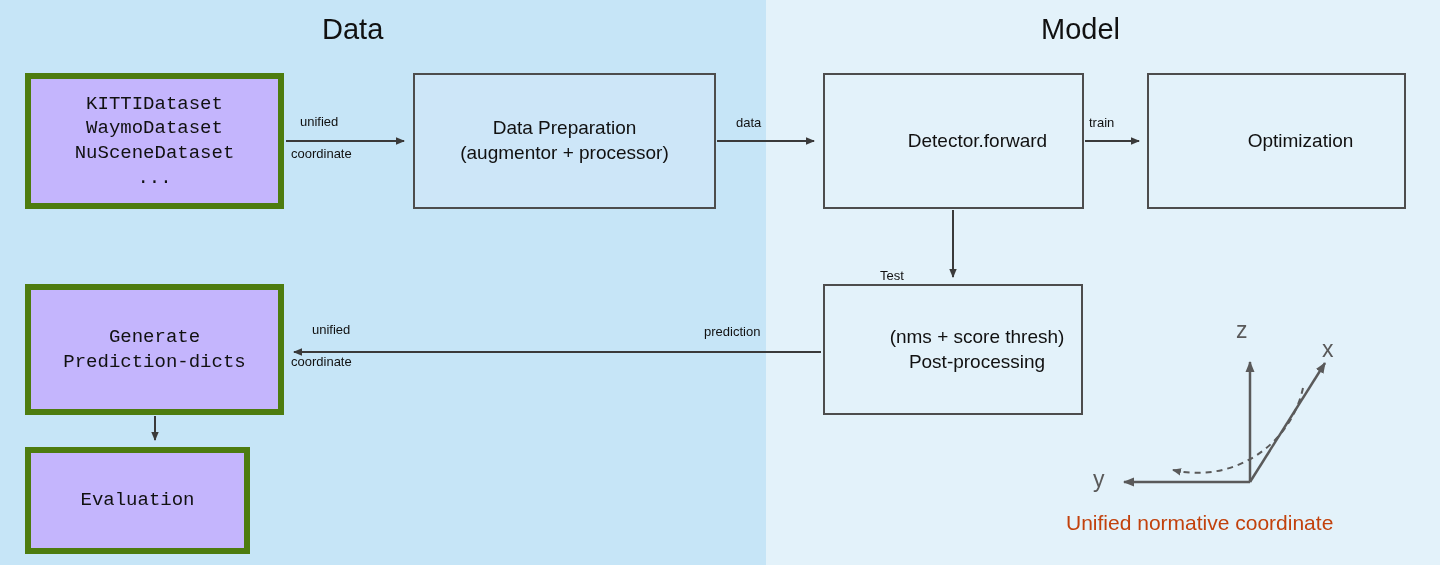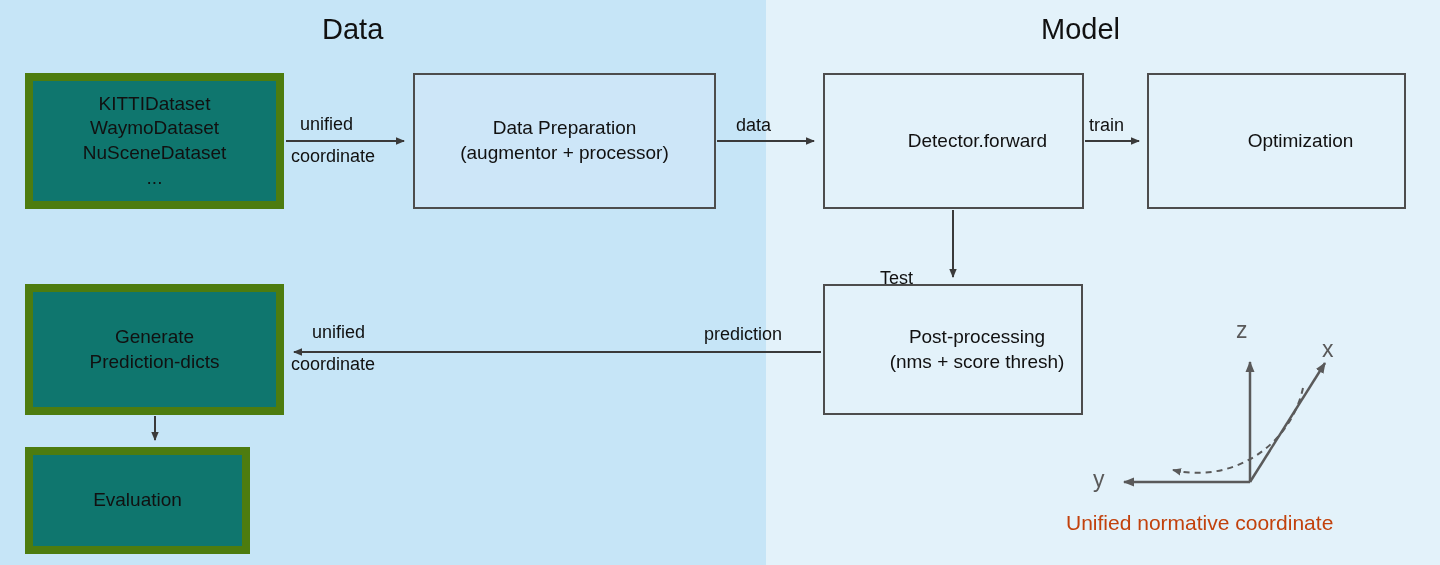--- a/index.html
+++ b/index.html
@@ -46,22 +46,23 @@
     display: flex;
     flex-direction: column;
     align-items: center;
     justify-content: center;
     text-align: center;
     line-height: 1.3;
     color: #111111;
     font-size: 19px;
   }
   .node.green {
-    background: #0f766e;
-    border: 8px solid #4d7c0f;
+    background: #c4b5fd;
+    border: 6px solid #4d7c0f;
+    font-family: Liberation Mono, monospace;
   }
   .node.blue-left {
     background: #cde6f8;
     border: 2px solid #4d4d4d;
   }
   .node.blue-right {
     background: #e3f2fa;
     border: 2px solid #4d4d4d;
     padding-left: 48px;
   }
@@ -70,21 +71,21 @@
   #node-datasets { left: 25px; top: 73px; width: 259px; height: 136px; }
   #node-dataprep { left: 413px; top: 73px; width: 303px; height: 136px; }
   #node-detector { left: 823px; top: 73px; width: 261px; height: 136px; }
   #node-optimization { left: 1147px; top: 73px; width: 259px; height: 136px; }
   #node-postproc { left: 823px; top: 284px; width: 260px; height: 131px; }
   #node-generate { left: 25px; top: 284px; width: 259px; height: 131px; }
   #node-evaluation { left: 25px; top: 447px; width: 225px; height: 107px; }
 
   .edge-label {
     position: absolute;
-    font-size: 18px;
+    font-size: 13px;
     color: #111111;
     white-space: nowrap;
   }
   #lbl-unified1 { left: 300px; top: 114px; }
   #lbl-coordinate1 { left: 291px; top: 146px; }
   #lbl-data { left: 736px; top: 115px; }
   #lbl-train { left: 1089px; top: 115px; }
   #lbl-test { left: 880px; top: 228px; margin-top: 40px; }
   #lbl-prediction { left: 704px; top: 324px; }
   #lbl-unified2 { left: 312px; top: 322px; }
@@ -142,22 +143,22 @@
 
   <div class="node blue-right" id="node-detector">
     <span class="line">Detector.forward</span>
   </div>
 
   <div class="node blue-right" id="node-optimization">
     <span class="line">Optimization</span>
   </div>
 
   <div class="node blue-right" id="node-postproc">
+    <span class="line">(nms + score thresh)</span>
     <span class="line">Post-processing</span>
-    <span class="line">(nms + score thresh)</span>
   </div>
 
   <div class="node green" id="node-generate">
     <span class="line">Generate</span>
     <span class="line">Prediction-dicts</span>
   </div>
 
   <div class="node green" id="node-evaluation">
     <span class="line">Evaluation</span>
   </div>

